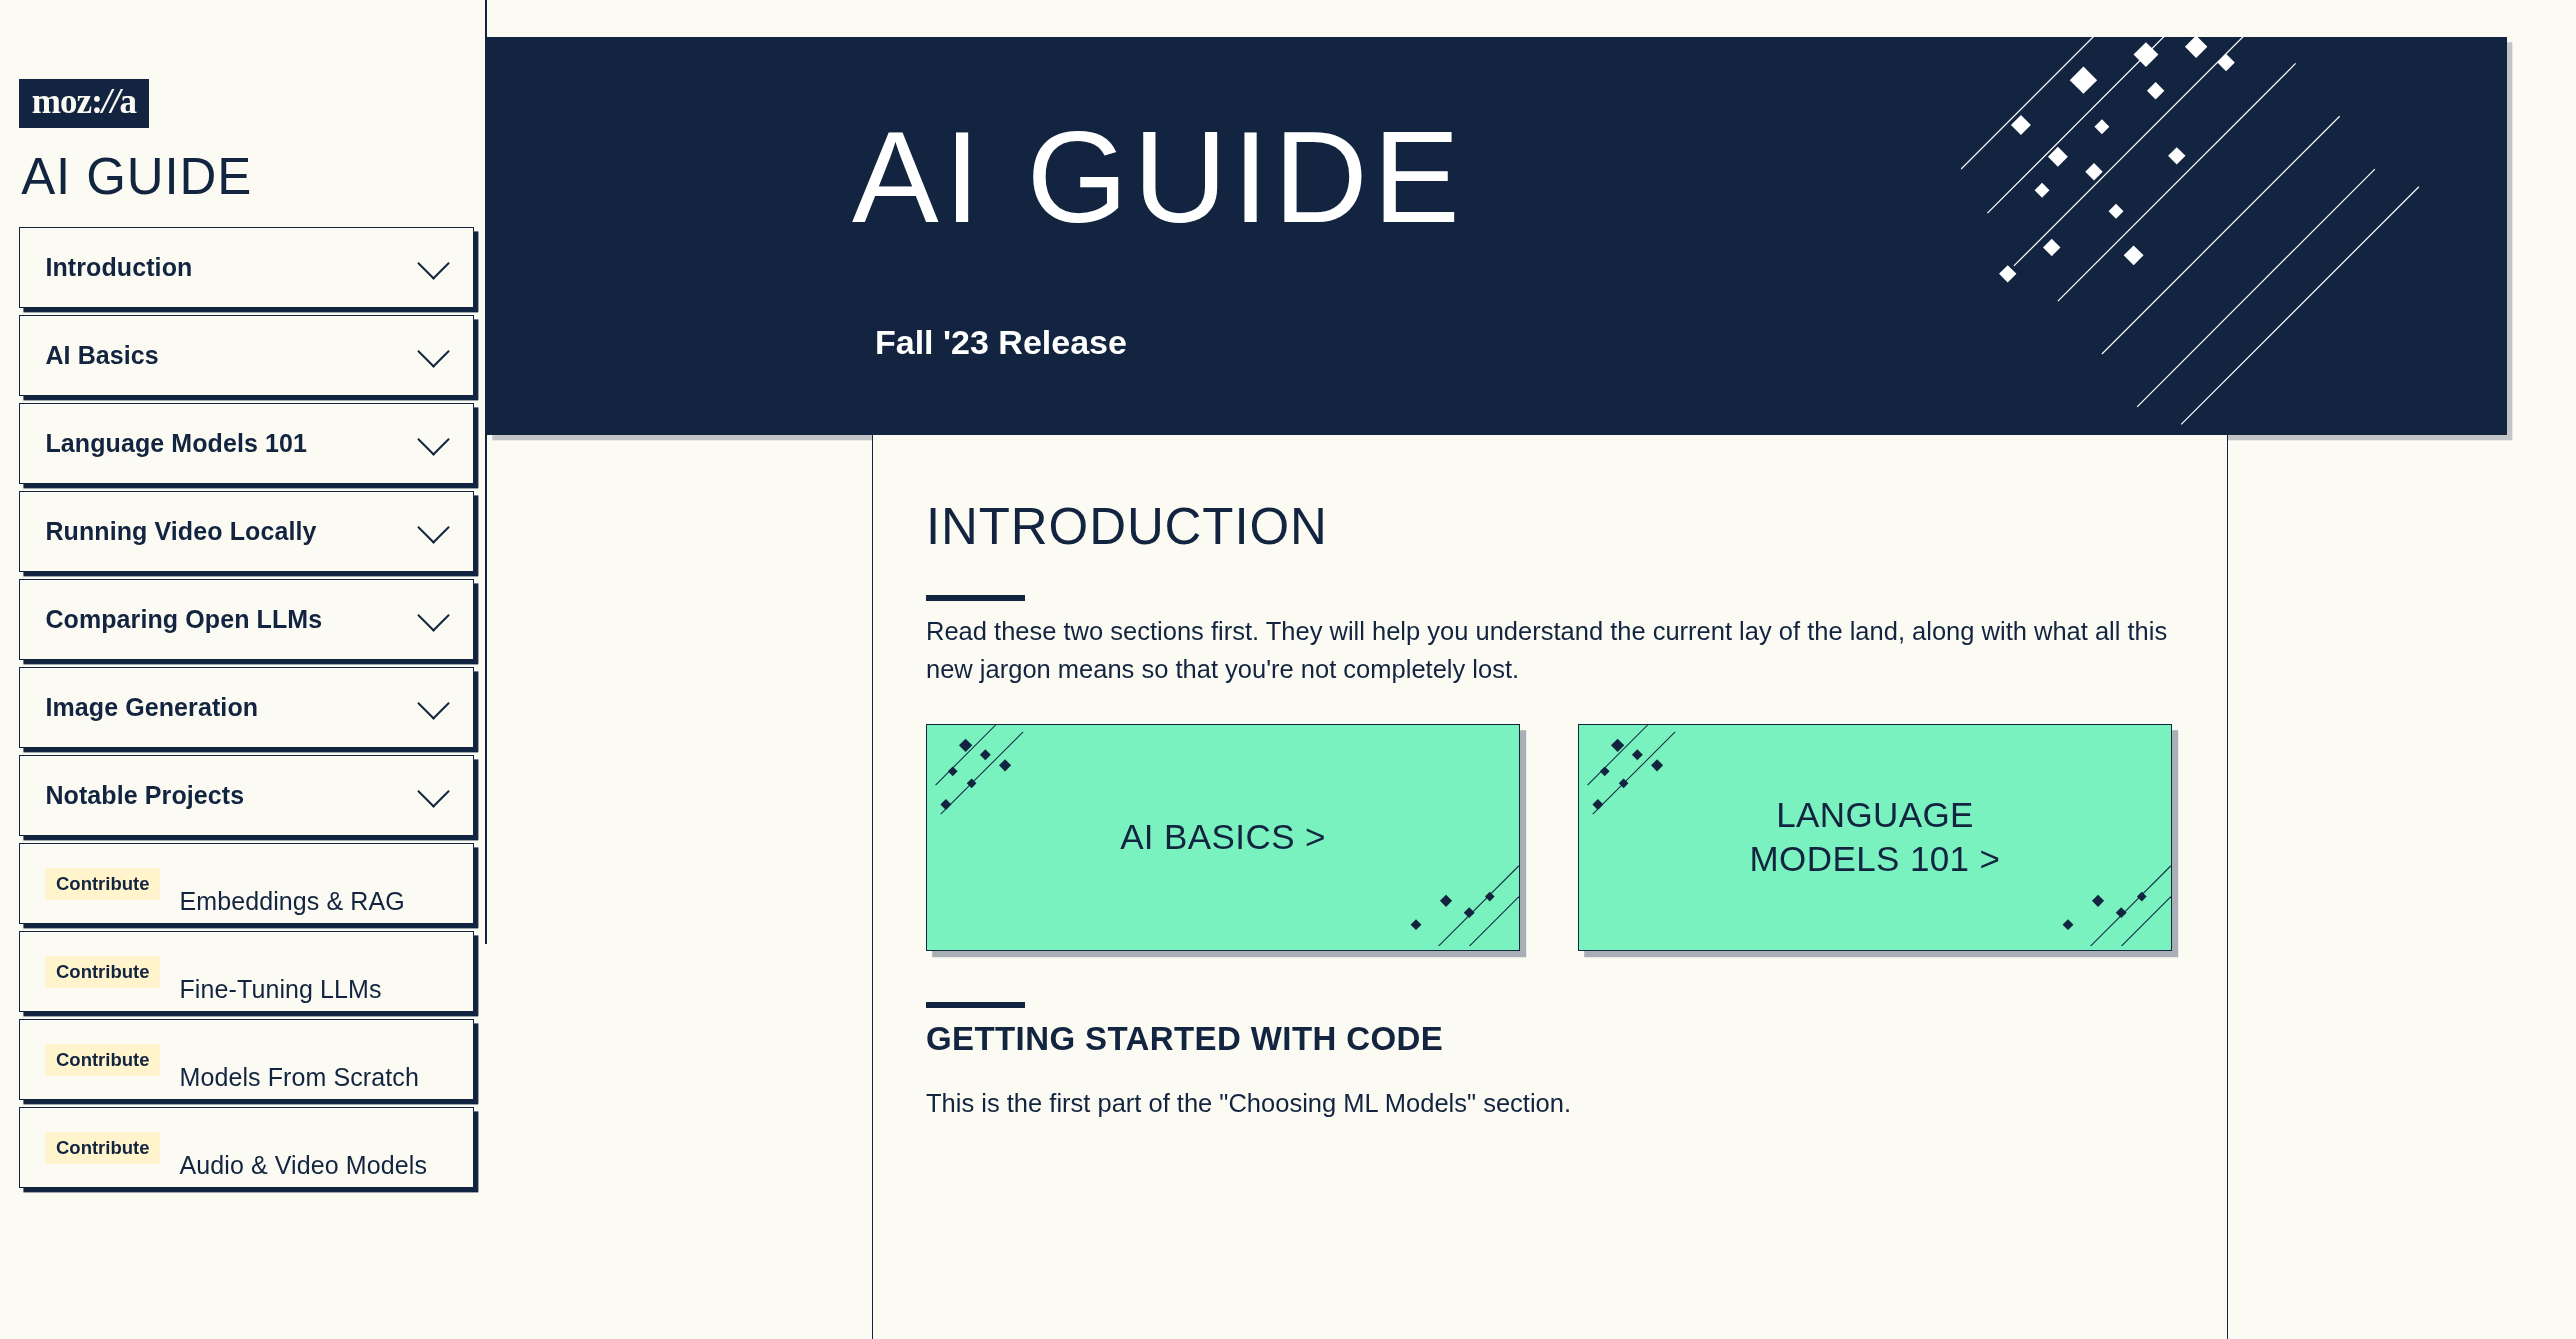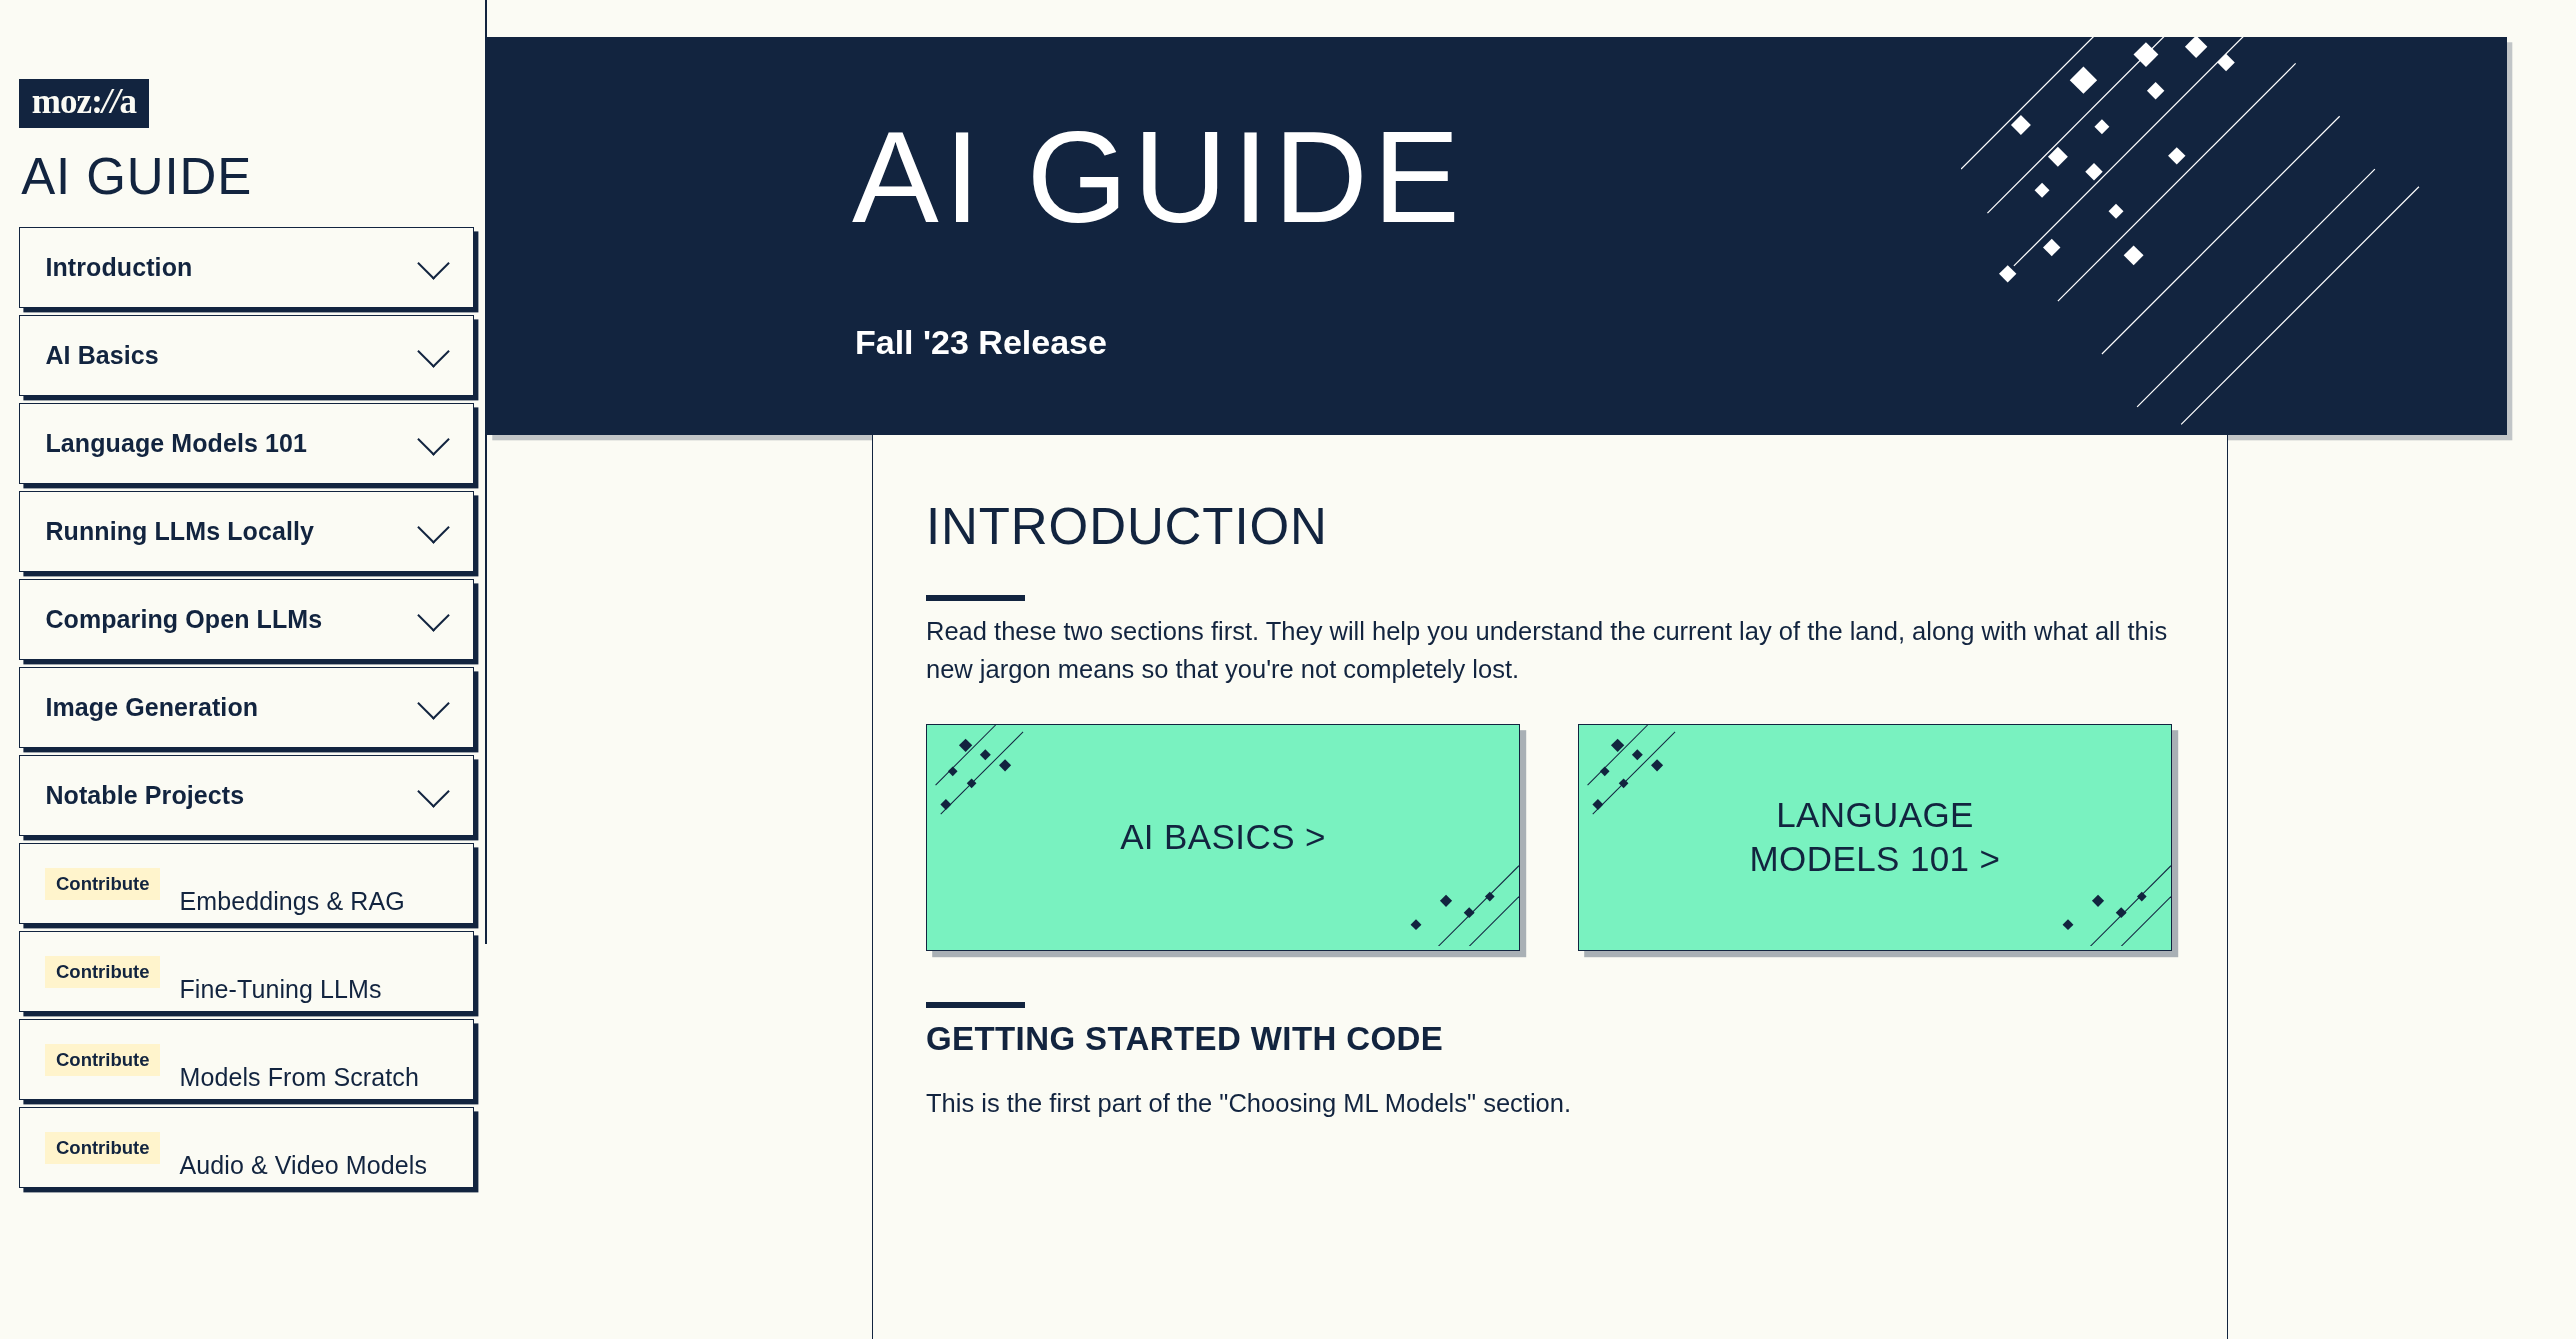--- a/index.html
+++ b/index.html
@@ -96,21 +96,21 @@
     position: absolute;
     left: 365px; top: 75px;
     color: #ffffff;
     font-size: 130px;
     letter-spacing: 5.3px;
     font-weight: 400;
     line-height: 1;
   }
   .hero-sub {
     position: absolute;
-    left: 368px; top: 286px;
+    left: 388px; top: 286px;
     color: #ffffff;
     font-size: 34px;
     font-weight: 600;
   }
   .hero-deco {
     position: absolute;
     right: 0; top: 0;
     width: 546px; height: 398px;
   }
 
@@ -195,21 +195,21 @@
     </div>
     <div class="nav-item">
       <span class="label">AI Basics</span>
       <span class="chev"></span>
     </div>
     <div class="nav-item">
       <span class="label">Language Models 101</span>
       <span class="chev"></span>
     </div>
     <div class="nav-item">
-      <span class="label">Running LLMs Locally</span>
+      <span class="label">Running Video Locally</span>
       <span class="chev"></span>
     </div>
     <div class="nav-item">
       <span class="label">Comparing Open LLMs</span>
       <span class="chev"></span>
     </div>
     <div class="nav-item">
       <span class="label">Image Generation</span>
       <span class="chev"></span>
     </div>

